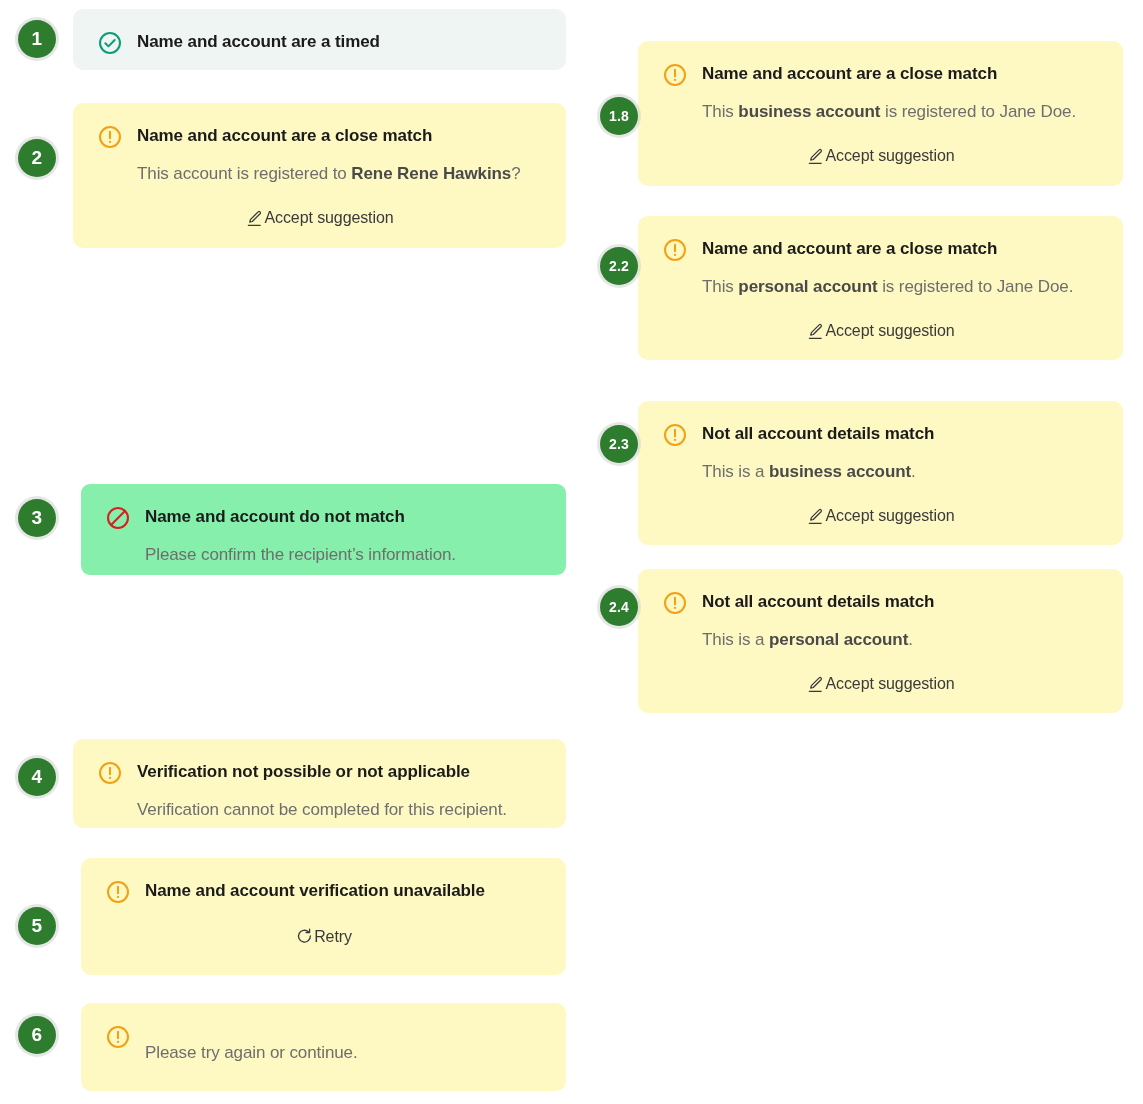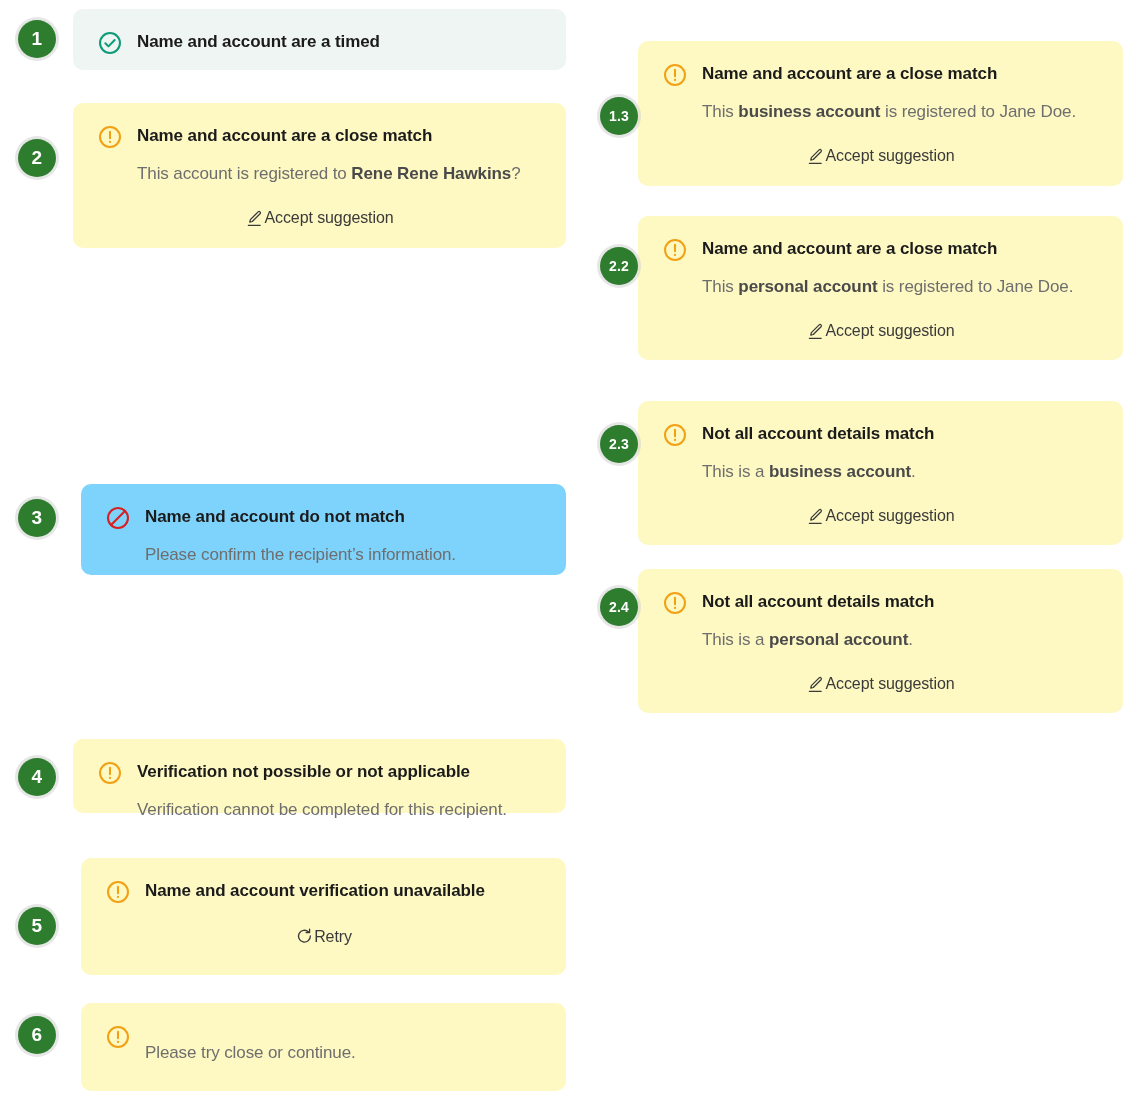--- a/index.html
+++ b/index.html
@@ -39,21 +39,21 @@
   .badge.minor { font-size: 14px; }
 
   
   .card {
     position: absolute;
     border-radius: 10px;
     padding: 20px 24px 20px 24px;
   }
   .card.tone-success { background: #EFF5F3; }
   .card.tone-warn    { background: #fef9c3; }
-  .card.tone-error   { background: #7dd3fc; }
+  .card.tone-error   { background: #86efac; border-radius: 9px; }
 
   .card-row {
     display: flex;
     align-items: flex-start;
     gap: 14px;
   }
   .status-icon {
     flex: 0 0 auto;
     width: 26px;
     height: 26px;
@@ -149,21 +149,21 @@
               <path d="M5.6 18.4 18.4 5.6"></path>
             </svg>
           </span>
           <div class="card-text">
             <div class="card-title">Name and account do not match</div>
             <div class="card-desc">Please confirm the recipient’s information.</div>
           </div>
         </div>
       </div>
       <div class="badge major" style="left: 18px; top: 758px;">4</div>
-      <div class="card tone-warn" style="left: 73px; top: 739px; width: 493px; height: 74px;">
+      <div class="card tone-warn" style="left: 73px; top: 739px; width: 493px; height: 89px;">
         <div class="card-row">
           <span class="status-icon">
             <svg viewBox="0 0 24 24" fill="none" stroke="#F2A114" stroke-width="1.9" stroke-linecap="round" stroke-linejoin="round">
               <circle cx="12" cy="12" r="9.2"></circle>
               <path d="M12 7.1v6.1"></path>
               <circle cx="12" cy="16.6" r="1.05" fill="#F2A114" stroke="none"></circle>
             </svg>
           </span>
           <div class="card-text">
             <div class="card-title">Verification not possible or not applicable</div>
@@ -199,27 +199,27 @@
       <div class="card tone-warn" style="left: 81px; top: 1003px; width: 485px; height: 88px;">
         <div class="card-row">
           <span class="status-icon">
             <svg viewBox="0 0 24 24" fill="none" stroke="#F2A114" stroke-width="1.9" stroke-linecap="round" stroke-linejoin="round">
               <circle cx="12" cy="12" r="9.2"></circle>
               <path d="M12 7.1v6.1"></path>
               <circle cx="12" cy="16.6" r="1.05" fill="#F2A114" stroke="none"></circle>
             </svg>
           </span>
           <div class="card-text">
-            <div class="card-desc">Please try close or continue.</div>
+            <div class="card-desc">Please try again or continue.</div>
           </div>
         </div>
       </div>
     </div>
   <div id="right-col">
-      <div class="badge minor" style="left: 600px; top: 97px;">1.3</div>
+      <div class="badge minor" style="left: 600px; top: 97px;">1.8</div>
       <div class="card tone-warn" style="left: 638px; top: 41px; width: 485px; height: 145px;">
         <div class="card-row">
           <span class="status-icon">
             <svg viewBox="0 0 24 24" fill="none" stroke="#F2A114" stroke-width="1.9" stroke-linecap="round" stroke-linejoin="round">
               <circle cx="12" cy="12" r="9.2"></circle>
               <path d="M12 7.1v6.1"></path>
               <circle cx="12" cy="16.6" r="1.05" fill="#F2A114" stroke="none"></circle>
             </svg>
           </span>
           <div class="card-text">

